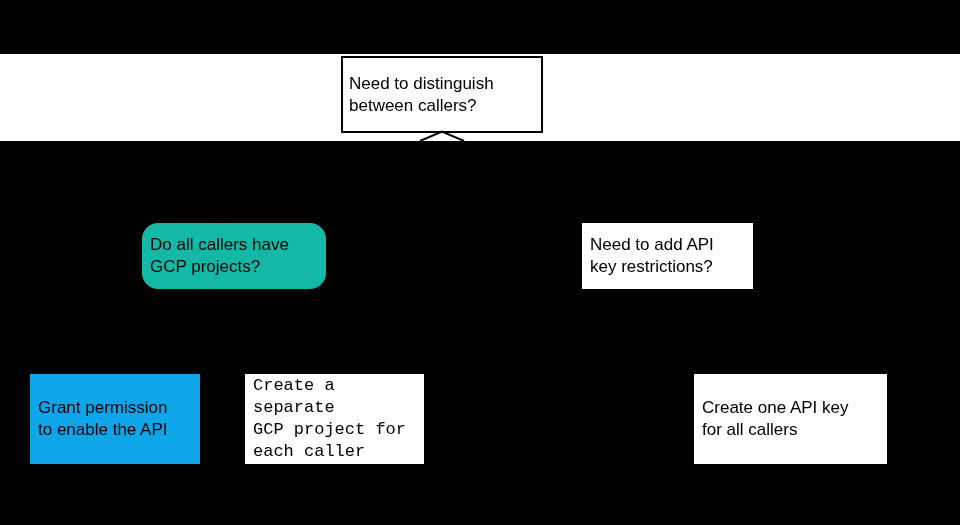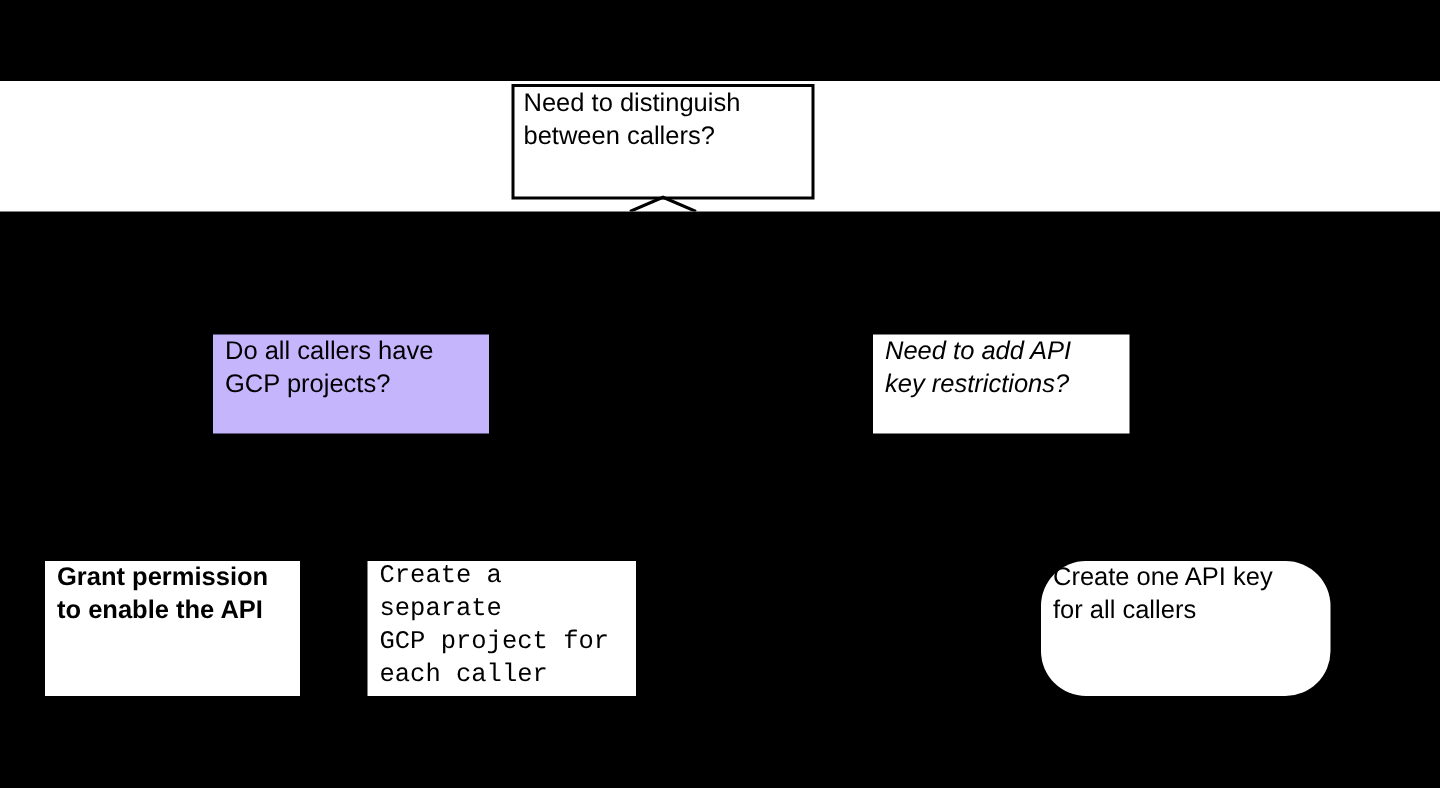--- a/index.html
+++ b/index.html
@@ -25,20 +25,21 @@
     width: 960px;
     height: 87px;
     background: #ffffff;
   }
   .node {
     position: absolute;
     box-sizing: border-box;
     background: #ffffff;
     color: #000000;
     display: flex;
+    align-items: center;
     font-size: 17px;
     line-height: 22px;
     white-space: pre-line;
     padding: 0 8px;
   }
   .node.bordered {
     border: 2px solid #000000;
     padding: 0 6px;
   }
   #node-root  { left: 341px; top:  56px; width: 202px; height: 77px; }
@@ -65,40 +66,40 @@
 
   <div class="node bordered" id="node-root" style="background: rgb(255, 255, 255); color: rgb(0, 0, 0); border-color: rgb(0, 0, 0);">
     <span>Need to distinguish
 between callers?</span>
   </div>
 
   <svg class="branch-split" viewBox="0 0 54 11">
     <polyline points="5,11 27,1.5 49,11" fill="none" stroke="#000000" stroke-width="2" style="stroke: rgb(0, 0, 0);"></polyline>
   </svg>
 
-  <div class="node" id="node-qleft" style="background: #c4b5fd; color: rgb(0, 0, 0);">
+  <div class="node" id="node-qleft" style="background: #14b8a6; color: rgb(0, 0, 0); border-radius: 16px;">
     <span>Do all callers have
 GCP projects?</span>
   </div>
 
-  <div class="node" id="node-qright" style="background: rgb(255, 255, 255); color: rgb(0, 0, 0); font-style: italic;">
+  <div class="node" id="node-qright" style="background: rgb(255, 255, 255); color: rgb(0, 0, 0);">
     <span>Need to add API
 key restrictions?</span>
   </div>
 
-  <div class="node" id="node-a1" style="background: #ffffff; color: rgb(0, 0, 0); font-weight: bold;">
+  <div class="node" id="node-a1" style="background: #0ea5e9; color: rgb(0, 0, 0);">
     <span>Grant permission
 to enable the API</span>
   </div>
 
   <div class="node" id="node-a2" style="background: rgb(255, 255, 255); color: rgb(0, 0, 0);">
     <span>Create a separate
 GCP project for
 each caller</span>
   </div>
 
 
-  <div class="node" id="node-a4" style="background: rgb(255, 255, 255); color: rgb(0, 0, 0); border-radius: 30px;">
+  <div class="node" id="node-a4" style="background: rgb(255, 255, 255); color: rgb(0, 0, 0);">
     <span>Create one API key
 for all callers</span>
   </div>
 
 </div>
 
 </body></html>

